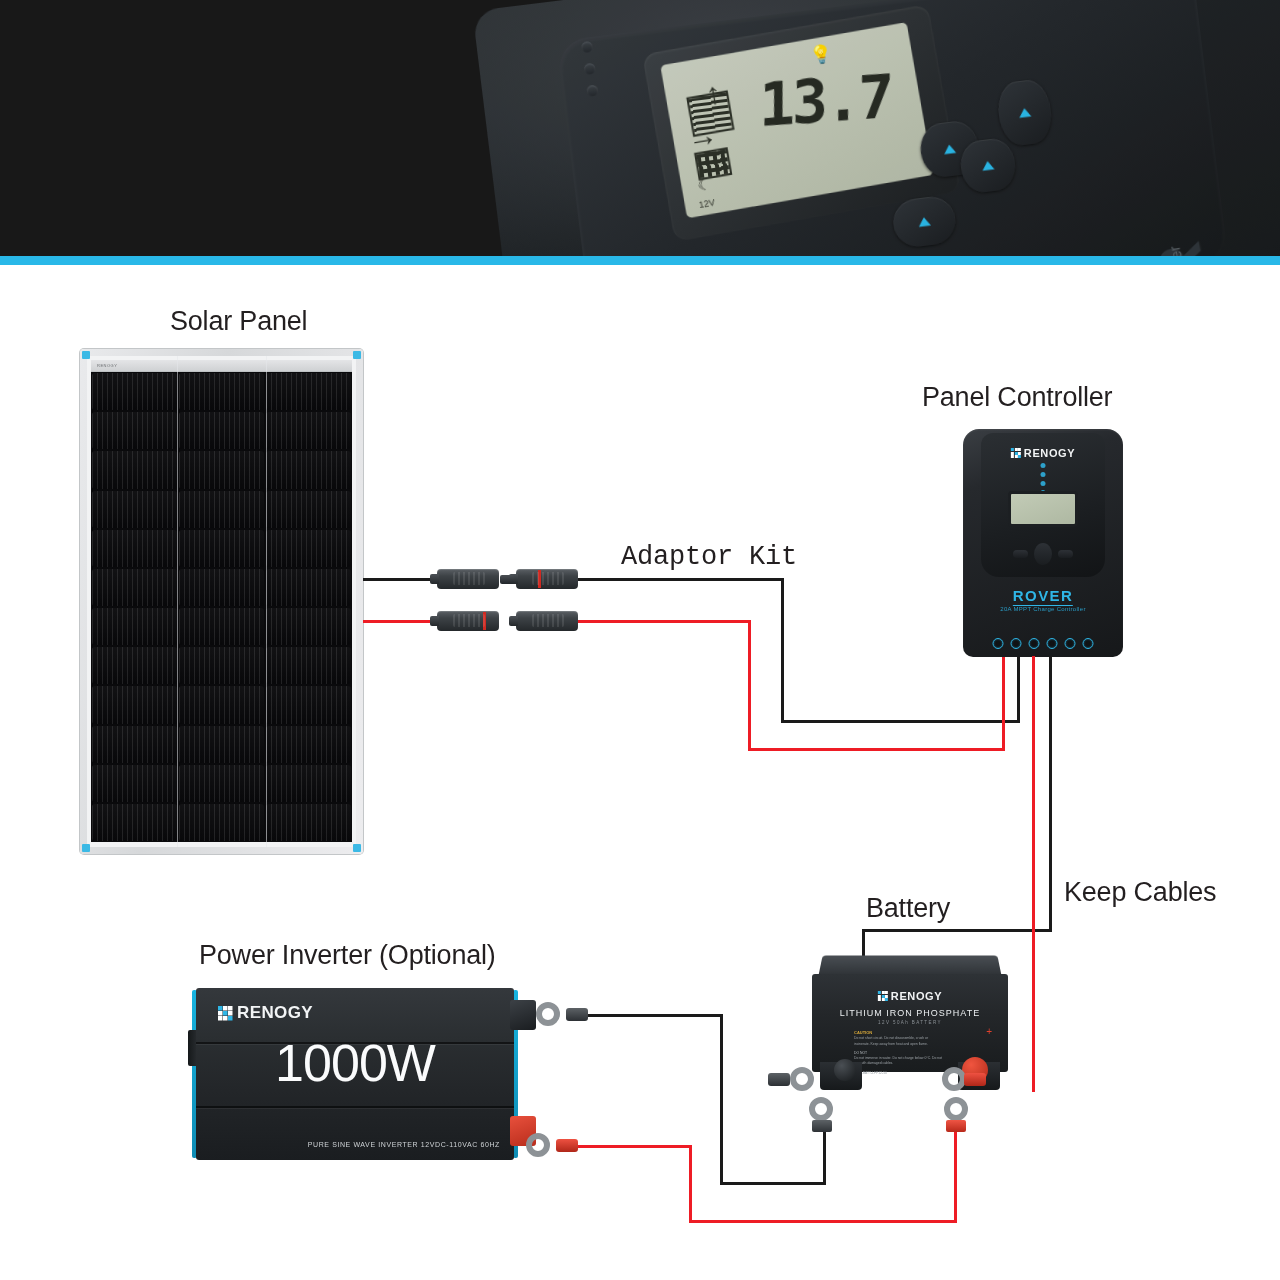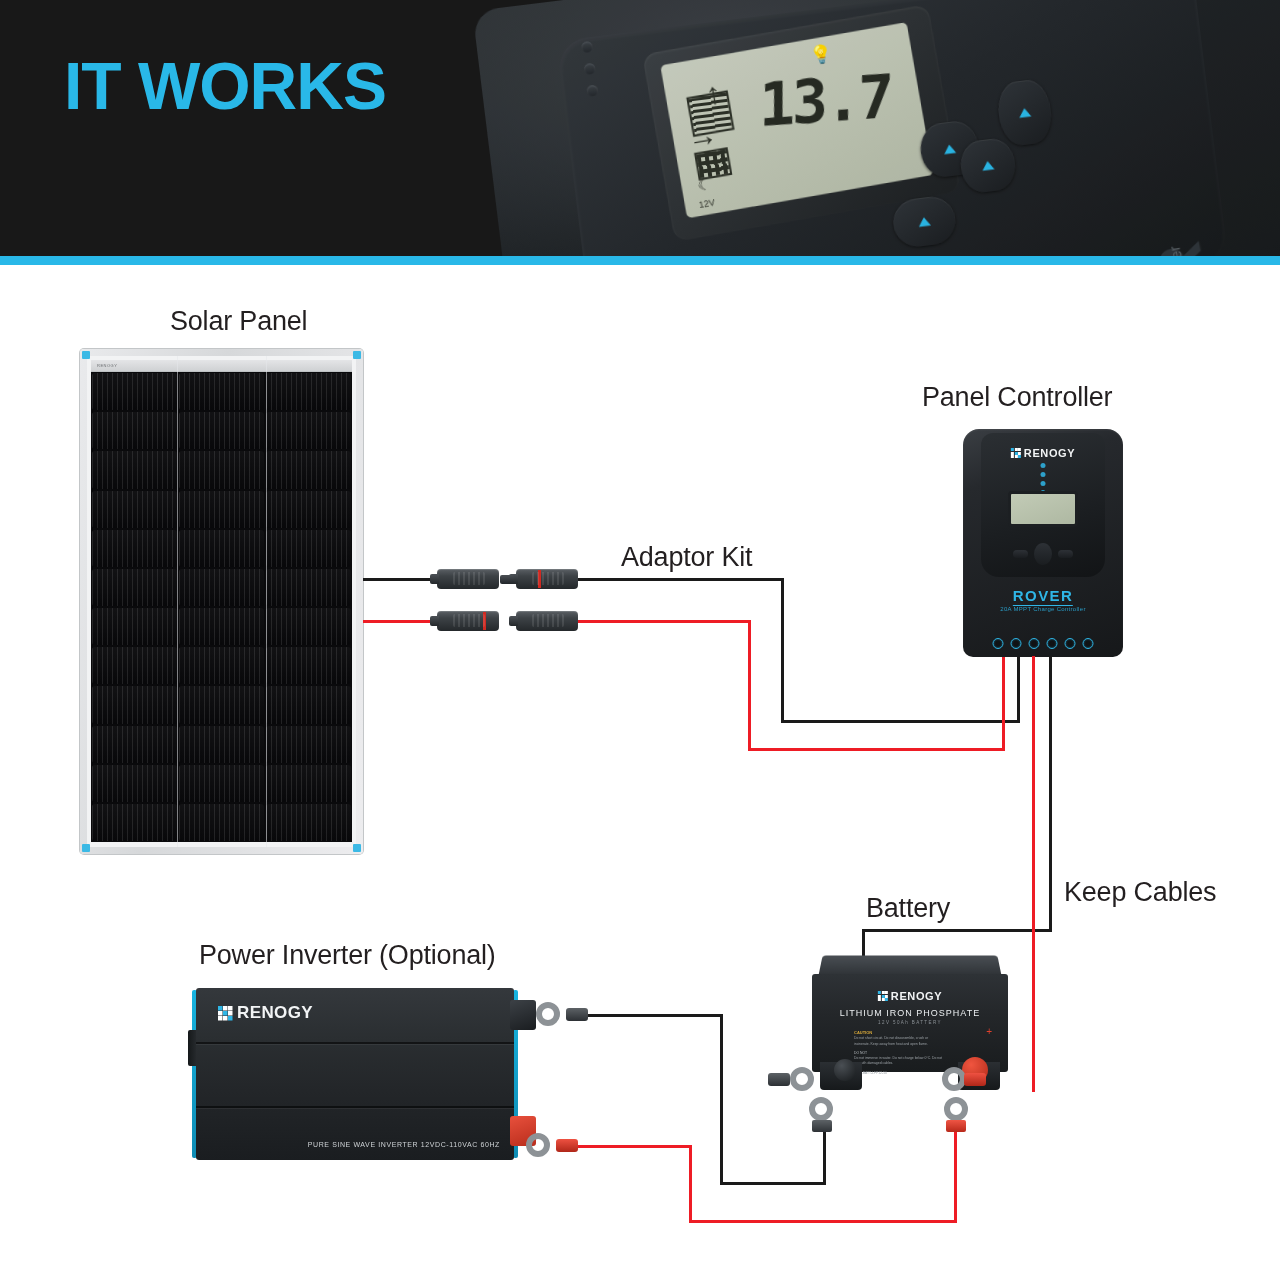--- a/index.html
+++ b/index.html
@@ -99,21 +99,21 @@
     background: #29b8e8;
   }
 
   
   .lbl {
     position: absolute; color: #231f20; font-size: 27px;
     font-weight: 500; white-space: nowrap; letter-spacing: -0.2px; margin-left: 24px;
   }
   .lbl-solar      { left: 146px; top: 306px; }
   .lbl-controller { left: 898px; top: 382px; }
-  .lbl-adaptor    { left: 597px; top: 542px; }
+  .lbl-adaptor    { left: 597px; top: 542px; font-family: Liberation Mono, monospace; }
   .lbl-tray       { left: 1040px; top: 877px; }
   .lbl-battery    { left: 842px; top: 893px; }
   .lbl-inverter   { left: 175px; top: 940px; }
 
   
   .panel {
     position: absolute; left: 80px; top: 349px; width: 283px; height: 505px;
     background: linear-gradient(100deg,#e9eaec 0%,#d6d8da 40%,#ededef 100%);
     border-radius: 4px; padding: 7px;
     box-shadow: 0 0 0 1px #c3c6c8;
@@ -402,21 +402,20 @@
         <div class="hp-btn" style="left:312px;top:200px;width:62px;height:48px;">
             <span class="tri"></span>
           </div>
 
         <div class="hp-brand">VER</div>
         <div class="hp-sub">Controller</div>
       </div>
     </div>
 
     <div class="header-title">
-      <span class="title-line2">IT WORKS</span>
     </div>
   </div>
   <div class="accent-bar"></div>
 
   <div class="lbl lbl-solar">Solar Panel</div>
   <div class="lbl lbl-controller">Panel Controller</div>
   <div class="lbl lbl-adaptor">Adaptor Kit</div>
   <div class="lbl lbl-tray">Keep Cables</div>
   <div class="lbl lbl-battery">Battery</div>
   <div class="lbl lbl-inverter">Power Inverter (Optional)</div>
@@ -590,20 +589,21 @@
     <div class="inv-edge"></div>
     <div class="inv-edge-r"></div>
     <div class="inv-vent"></div>
     <div class="inv-body">
       <div class="inv-seam" style="top:54px;"></div>
       <div class="inv-seam" style="top:118px;"></div>
       <div class="inv-logo">
         <span class="logo-grid"></span>
         <span class="logo-text">RENOGY</span>
       </div>
+      <div class="inv-watt">1000W</div>
       <div class="inv-spec">PURE SINE WAVE INVERTER 12VDC-110VAC 60HZ</div>
     </div>
     <div class="inv-term inv-term-neg"></div>
     <div class="inv-term inv-term-pos"></div>
   </div>
 
   <div class="ring" style="left:536px; top:1002px;">
       <div class="ring-o"></div>
     </div>
   <div class="ferrule" style="left:566px; top:1008px;"></div>

